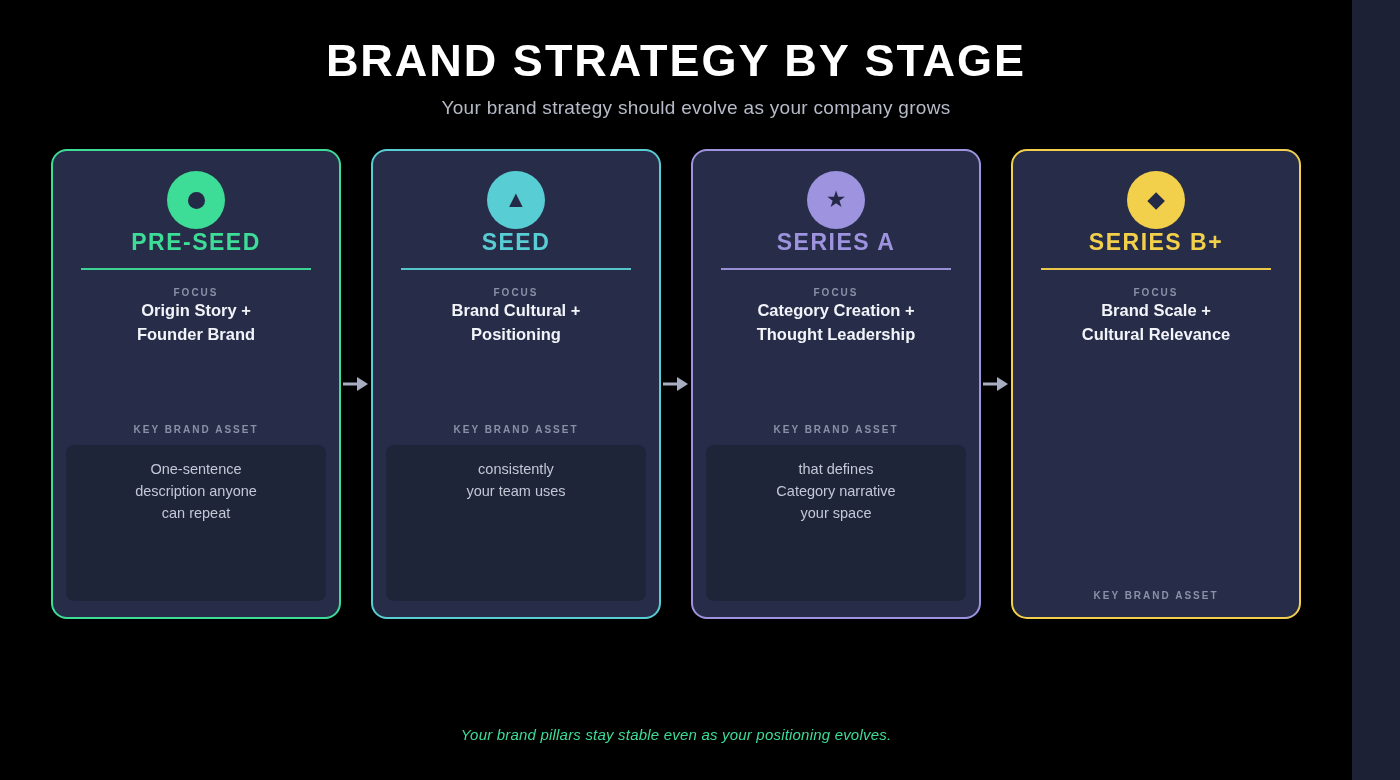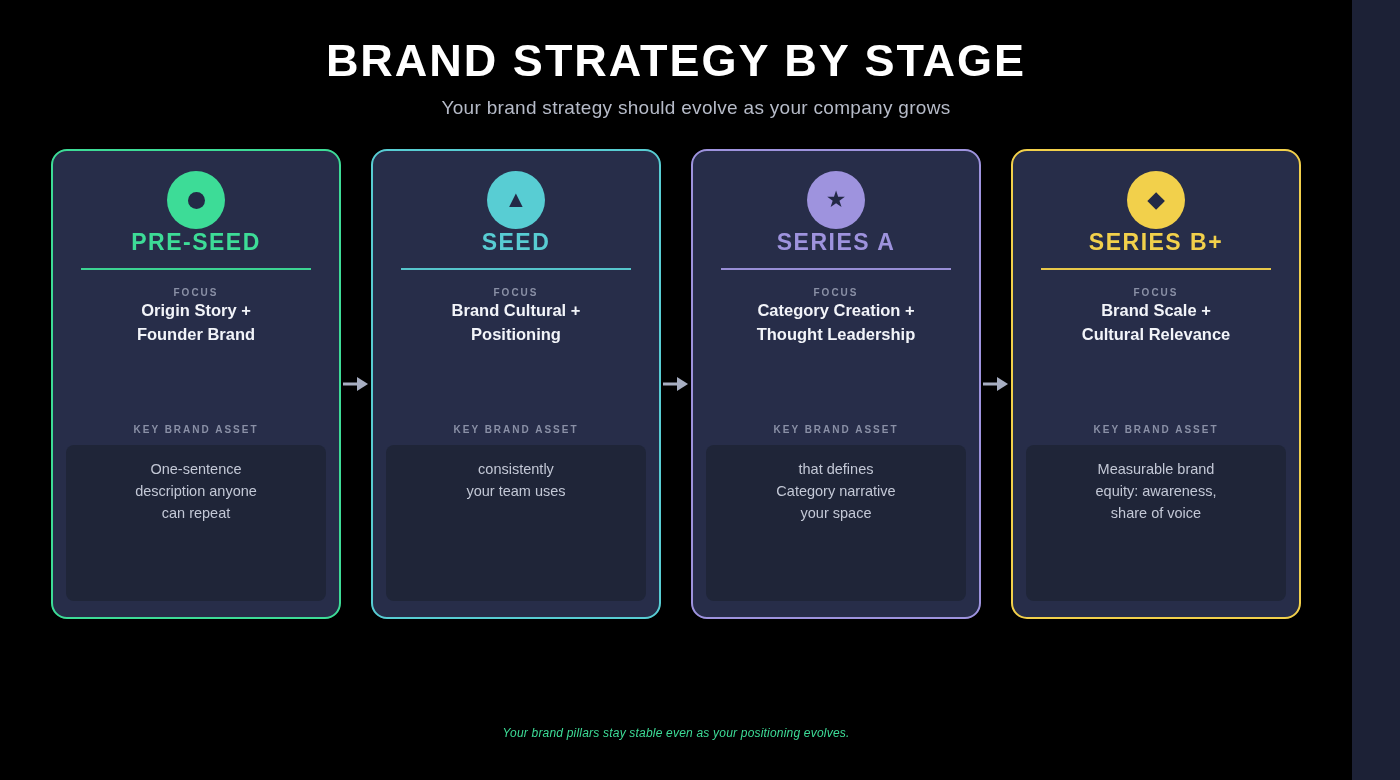--- a/index.html
+++ b/index.html
@@ -56,21 +56,21 @@
   .asset-box{
     margin-top:10px;width:260px;height:156px;box-sizing:border-box;
     background:#1f2538;border-radius:8px;padding-top:13px;
     color:#c3c8d6;font-size:14.5px;line-height:22px;text-align:center;
   }
   .arrow-gap{
     width:30px;display:flex;align-items:center;justify-content:center;flex:0 0 auto;
   }
   .footer-note{
     position:absolute;left:0;right:0;top:726px;text-align:center;
-    color:#3ddc97;font-size:12px;font-style:italic;letter-spacing:0.2px;
+    color:#3ddc97;font-size:15px;font-style:italic;letter-spacing:0.2px;
   }
 </style>
 </head>
 <body>
 
 <div class="page">
 
   <h1 class="page-title">BRAND STRATEGY BY STAGE</h1>
   <p class="page-subtitle">Your brand strategy should evolve as your company grows</p>
 
@@ -162,24 +162,19 @@
       </div>
       <div class="stage-name">SERIES B+</div>
       <div class="stage-divider"></div>
       <div class="focus-label">FOCUS</div>
       <div class="focus-text">
         <div>Brand Scale +</div>
         <div>Cultural Relevance</div>
       </div>
       <div class="card-spacer"></div>
       <div class="asset-label">KEY BRAND ASSET</div>
-      <div class="asset-box">
-        <div>Measurable brand</div>
-        <div>equity: awareness,</div>
-        <div>share of voice</div>
-      </div>
     </div>
 
   </div>
 
   <div class="footer-note">Your brand pillars stay stable even as your positioning evolves.</div>
 
 </div>
 
 </body></html>

